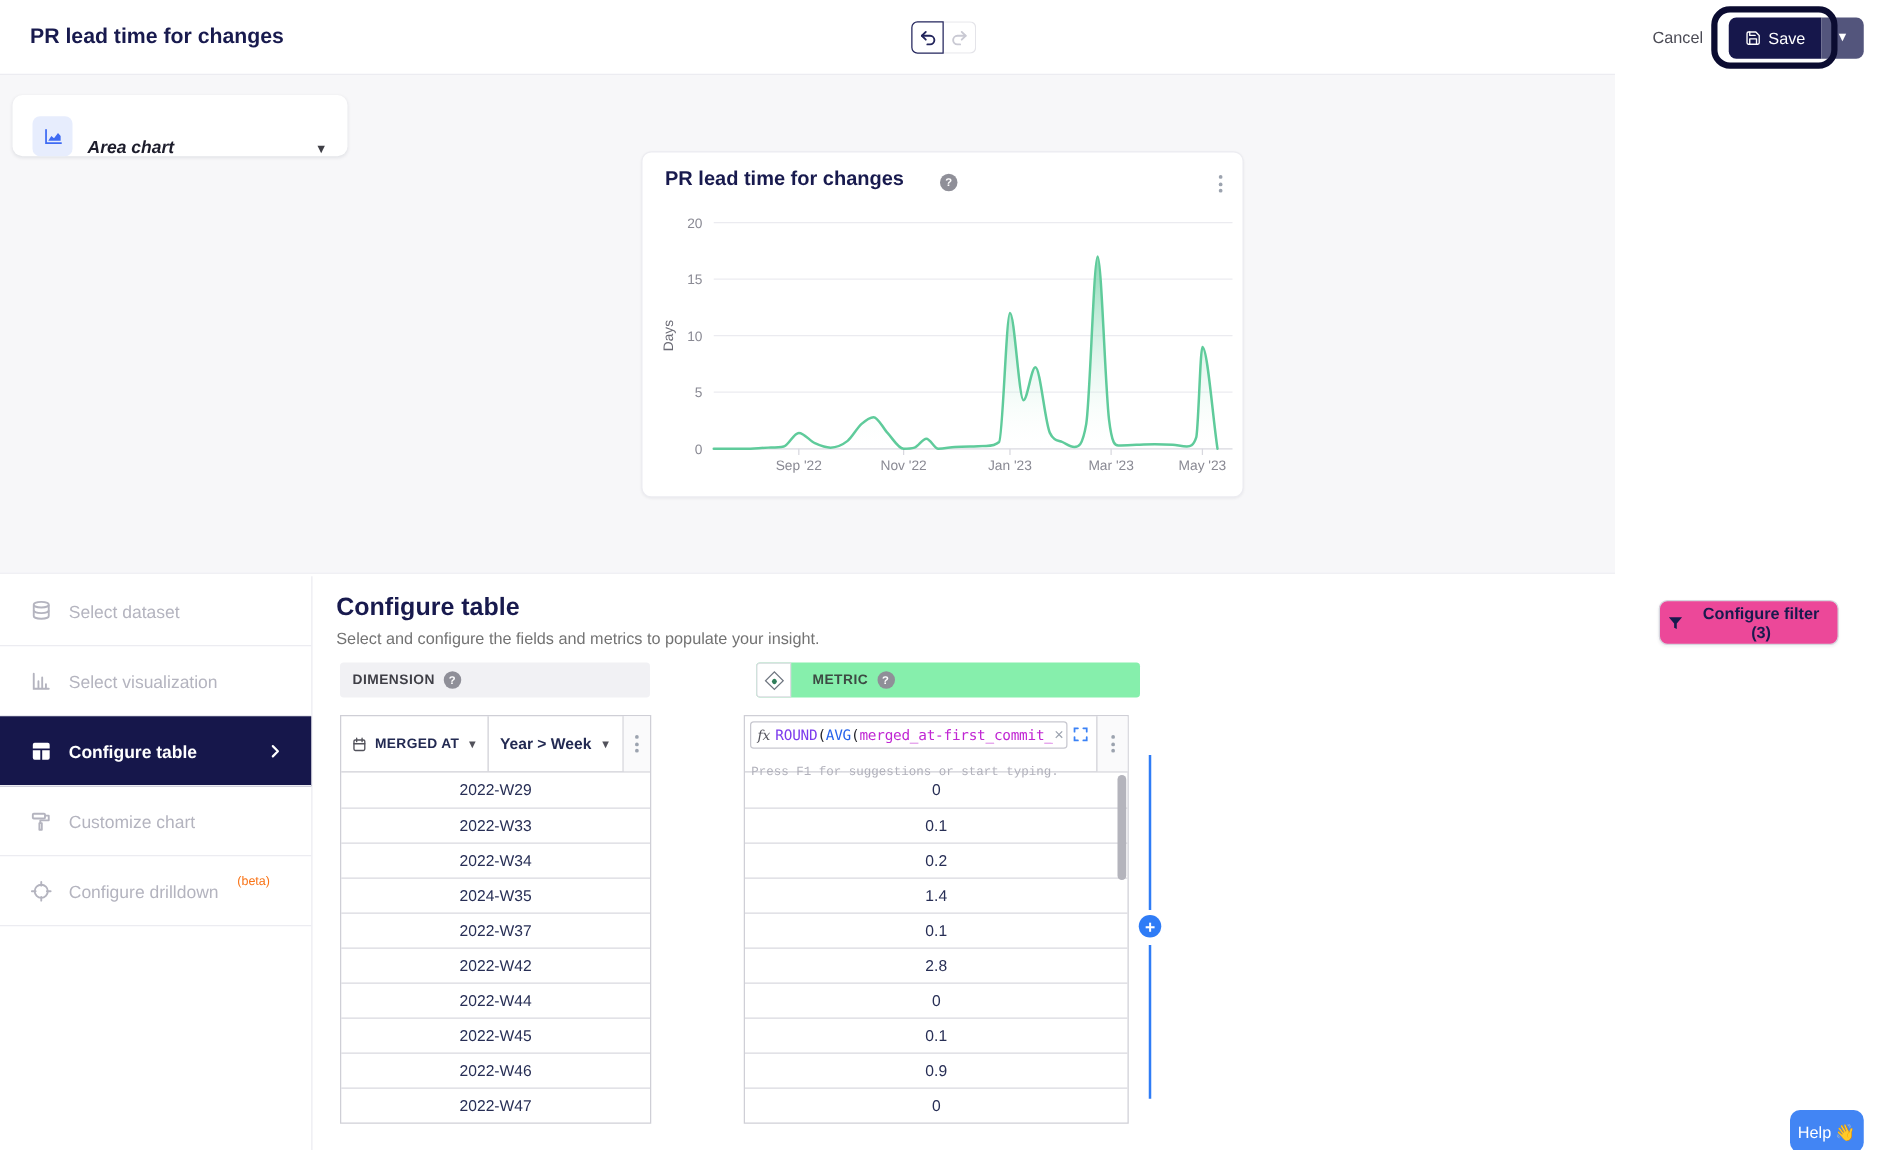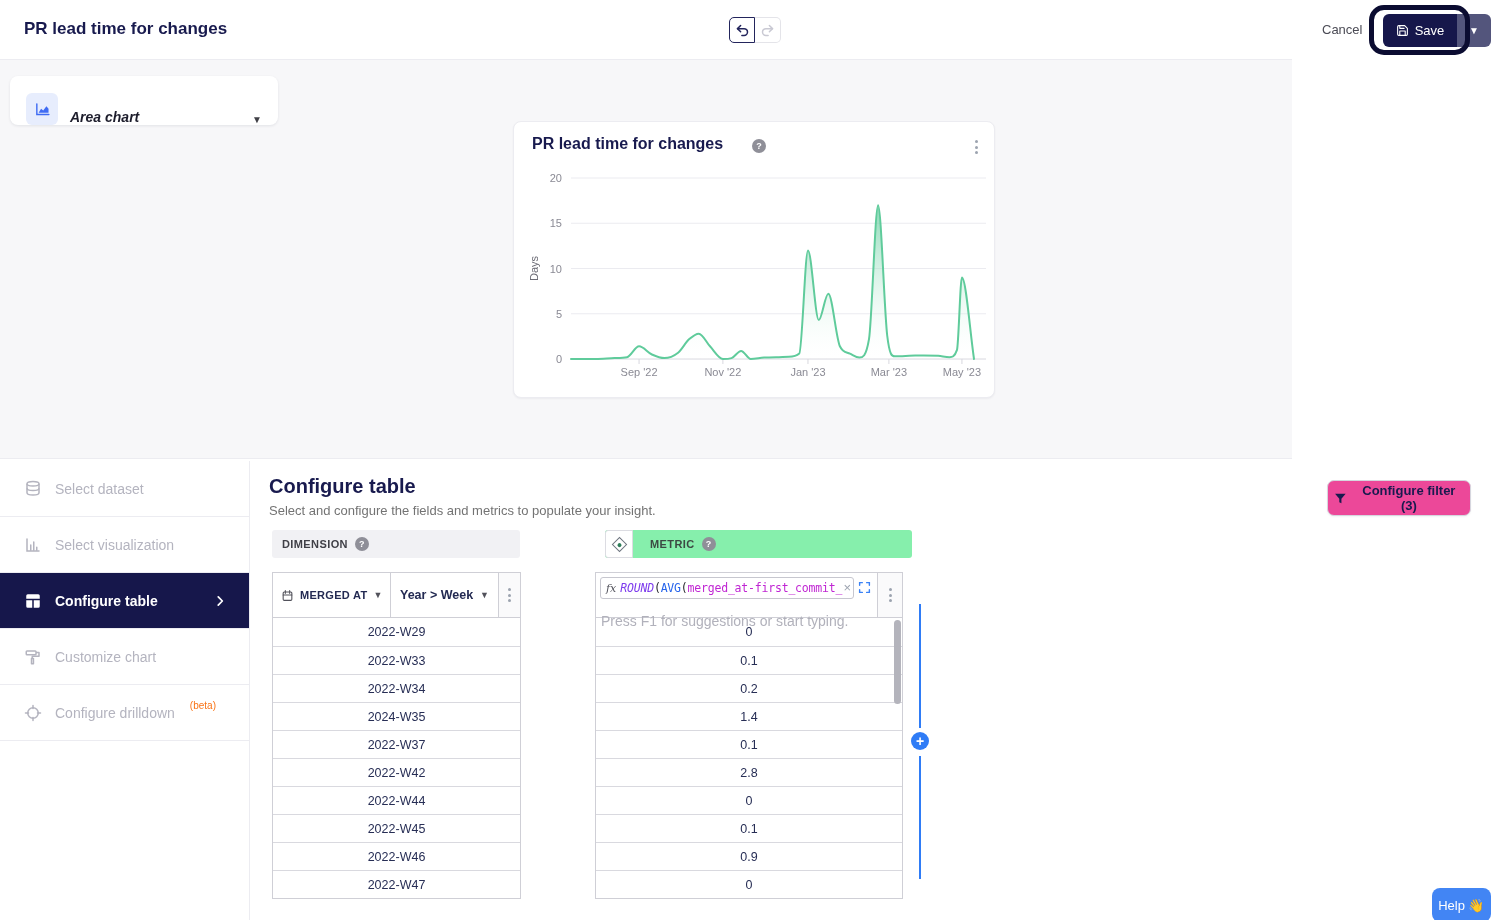--- a/index.html
+++ b/index.html
@@ -103,21 +103,21 @@
   .formula-area{width:282px;border-right:1px solid #cfcfd6;box-sizing:border-box;position:relative;}
   .formula-box{position:absolute;left:4px;top:4px;width:254px;height:22px;border:1px solid #c7c7cf;
                border-radius:3px;background:#fff;display:flex;align-items:center;padding:0 3px;
                box-sizing:border-box;overflow:hidden;white-space:nowrap;cursor:text;}
   .fx{font-family:"DejaVu Serif",serif;font-style:italic;font-size:11px;color:#52525b;margin:0 4px 0 2px;flex:none;text-align:right;}
   .tokens{font-family:"DejaVu Sans Mono",monospace;font-size:11.5px;letter-spacing:-.2px;}
   .clear-x{position:absolute;right:26px;top:8px;font-size:13px;line-height:13px;color:#9ca3af;cursor:pointer;
            background:#fff;padding-left:2px;}
   .expand{position:absolute;right:6px;top:8px;cursor:pointer;display:flex;}
   .expand svg{width:13px;height:13px;}
-  .hint{position:absolute;left:5px;top:40px;font-size:14px;color:#b1b1bb;white-space:nowrap;}
+  .hint{position:absolute;left:5px;top:40px;font-size:10px;color:#b1b1bb;white-space:nowrap;font-family:Liberation Mono, monospace;}
 
   .scroll-thumb{position:absolute;left:894px;top:161px;width:7px;height:84px;background:#b4b4bc;
                 border-radius:4px;cursor:pointer;}
   .add-line{position:absolute;left:919px;width:2px;background:#2f7cf6;}
   .add-line.seg1{top:145px;height:124px;}
   .add-line.seg2{top:297px;height:123px;}
   .add-plus{position:absolute;left:911px;top:273px;width:18px;height:18px;border-radius:50%;background:#2f7cf6;
             color:#fff;display:flex;align-items:center;justify-content:center;font-size:14px;font-weight:700;
             line-height:1;cursor:pointer;}
 
@@ -332,21 +332,21 @@
           <div class="t-row">2022-W46</div>
           <div class="t-row">2022-W47</div>
         </div>
     </div>
 
     <div class="col-table met-table">
       <div class="t-head">
         <div class="formula-area">
           <div class="formula-box">
             <i class="fx">fx</i>
-            <span class="tokens" id="tokens"><span style="color: rgb(124, 58, 237); font-style: italic;">ROUND</span><span style="color: rgb(39, 39, 46);">(</span><span style="color: rgb(37, 99, 235);">AVG</span><span style="color: rgb(39, 39, 46);">(</span><span style="color: rgb(192, 38, 211);">merged_at-first_commit_</span></span>
+            <span class="tokens" id="tokens"><span style="color: rgb(124, 58, 237);">ROUND</span><span style="color: rgb(39, 39, 46);">(</span><span style="color: rgb(37, 99, 235);">AVG</span><span style="color: rgb(39, 39, 46);">(</span><span style="color: rgb(192, 38, 211);">merged_at-first_commit_</span></span>
           </div>
           <span class="clear-x">×</span>
           <span class="expand">
             <svg viewBox="0 0 24 24" fill="none" stroke="#3b82f6" stroke-width="2.6" stroke-linecap="round">
               <path d="M3 8V3h5M16 3h5v5M21 16v5h-5M8 21H3v-5"></path>
             </svg>
           </span>
           <div class="hint">Press F1 for suggestions or start typing.</div>
         </div>
         <div class="cell kebab-cell">

